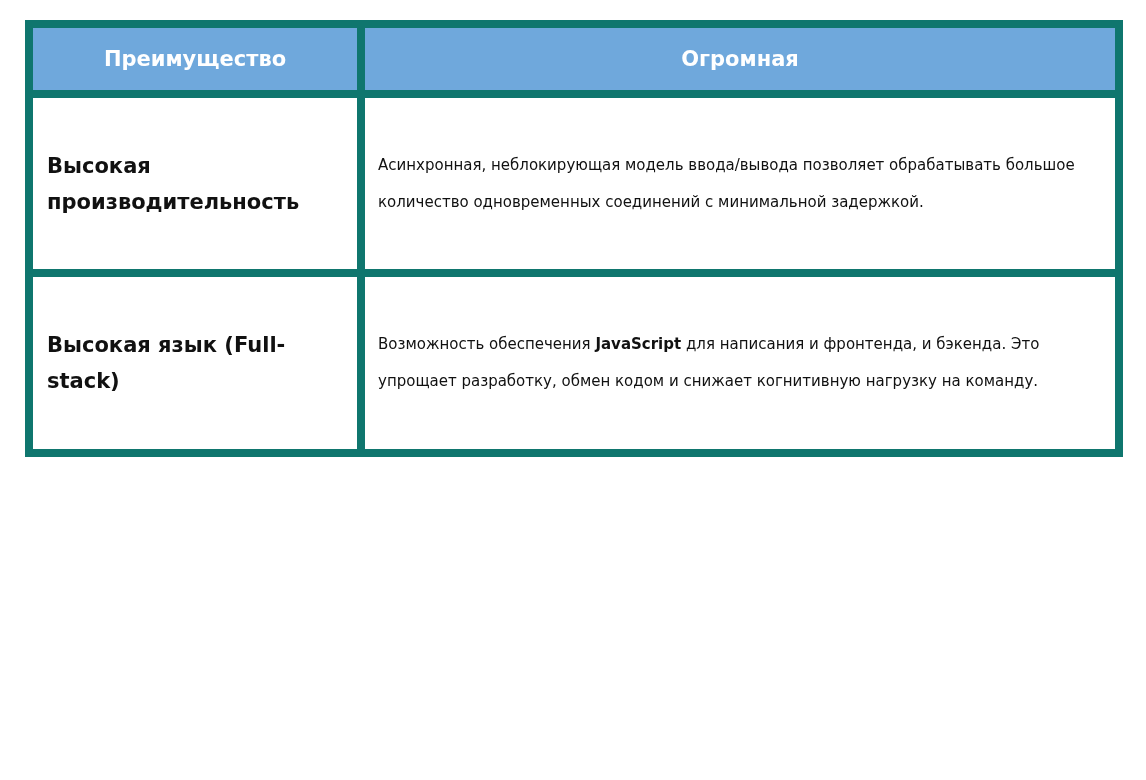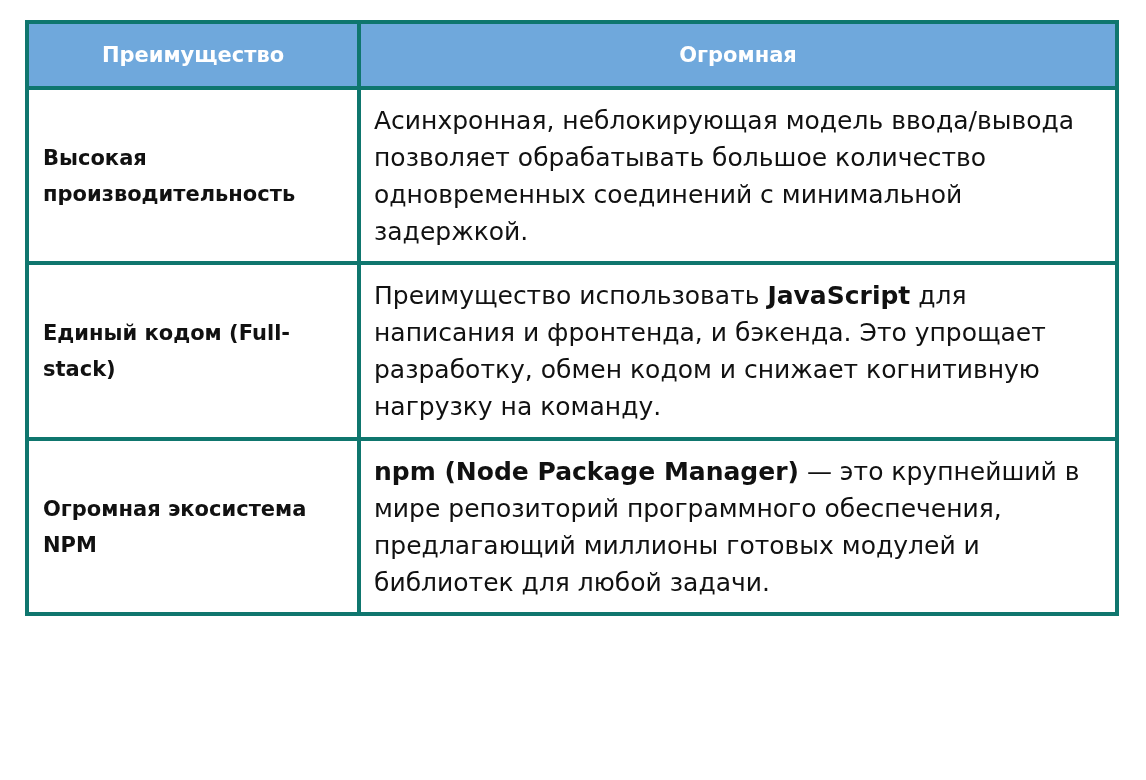--- a/index.html
+++ b/index.html
@@ -2,35 +2,35 @@
 <html><head>
   <meta charset="utf-8">
   <style>
     html, body { margin: 0; padding: 0; background: #ffffff; }
     body { width: 1146px; height: 780px; position: relative; overflow: hidden;
            font-family: "DejaVu Sans", sans-serif; color: #111111; }
     table.adv {
       position: absolute; left: 25px; top: 20px;
       width: 1090px; border-collapse: collapse; table-layout: fixed;
     }
-    table.adv th, table.adv td { border: 4px solid #0f766e; }
+    table.adv th, table.adv td { border: 8px solid #0f766e; }
     col.c1 { width: 332px; }
     col.c2 { width: 758px; }
     thead th {
       height: 62px; background: #6fa8dc; color: #ffffff;
       font-weight: bold; font-size: 21px; text-align: center; vertical-align: middle;
       padding: 0;
     }
     tbody td { vertical-align: middle; }
     td.name {
       font-weight: bold; font-size: 21px; line-height: 36px;
       padding: 0 6px 0 14px;
     }
     td.desc {
-      font-size: 25px; line-height: 37px; padding: 0 10px 0 13px;
+      font-size: 15px; line-height: 37px; padding: 0 10px 0 13px;
     }
     td.desc b { font-weight: bold; }
     tr.r1 td { height: 171px; }
     tr.r2 td { height: 172px; }
     tr.r3 td { height: 171px; }
     tr.r4 td { height: 136px; }
   </style>
 </head>
 <body>
 
@@ -44,21 +44,17 @@
       <th>Преимущество</th>
       <th>Огромная</th>
     </tr>
   </thead>
   <tbody>
     <tr class="r1">
       <td class="name"><span>Высокая производительность</span></td>
       <td class="desc"><span></span><b></b><span>Асинхронная, неблокирующая модель ввода/вывода позволяет обрабатывать большое количество одновременных соединений с минимальной задержкой.</span></td>
     </tr>
     <tr class="r2">
-      <td class="name"><span>Единый кодом (Full-stack)</span></td>
-      <td class="desc"><span>Преимущество использовать </span><b>JavaScript</b><span> для написания и фронтенда, и бэкенда. Это упрощает разработку, обмен кодом и снижает когнитивную нагрузку на команду.</span></td>
-    </tr>
-    <tr class="r3">
-      <td class="name"><span>Огромная экосистема NPM</span></td>
-      <td class="desc"><span></span><b>npm (Node Package Manager)</b><span> — это крупнейший в мире репозиторий программного обеспечения, предлагающий миллионы готовых модулей и библиотек для любой задачи.</span></td>
+      <td class="name"><span>Высокая язык (Full-stack)</span></td>
+      <td class="desc"><span>Возможность обеспечения </span><b>JavaScript</b><span> для написания и фронтенда, и бэкенда. Это упрощает разработку, обмен кодом и снижает когнитивную нагрузку на команду.</span></td>
     </tr>
   </tbody>
 </table>
 
 </body></html>

